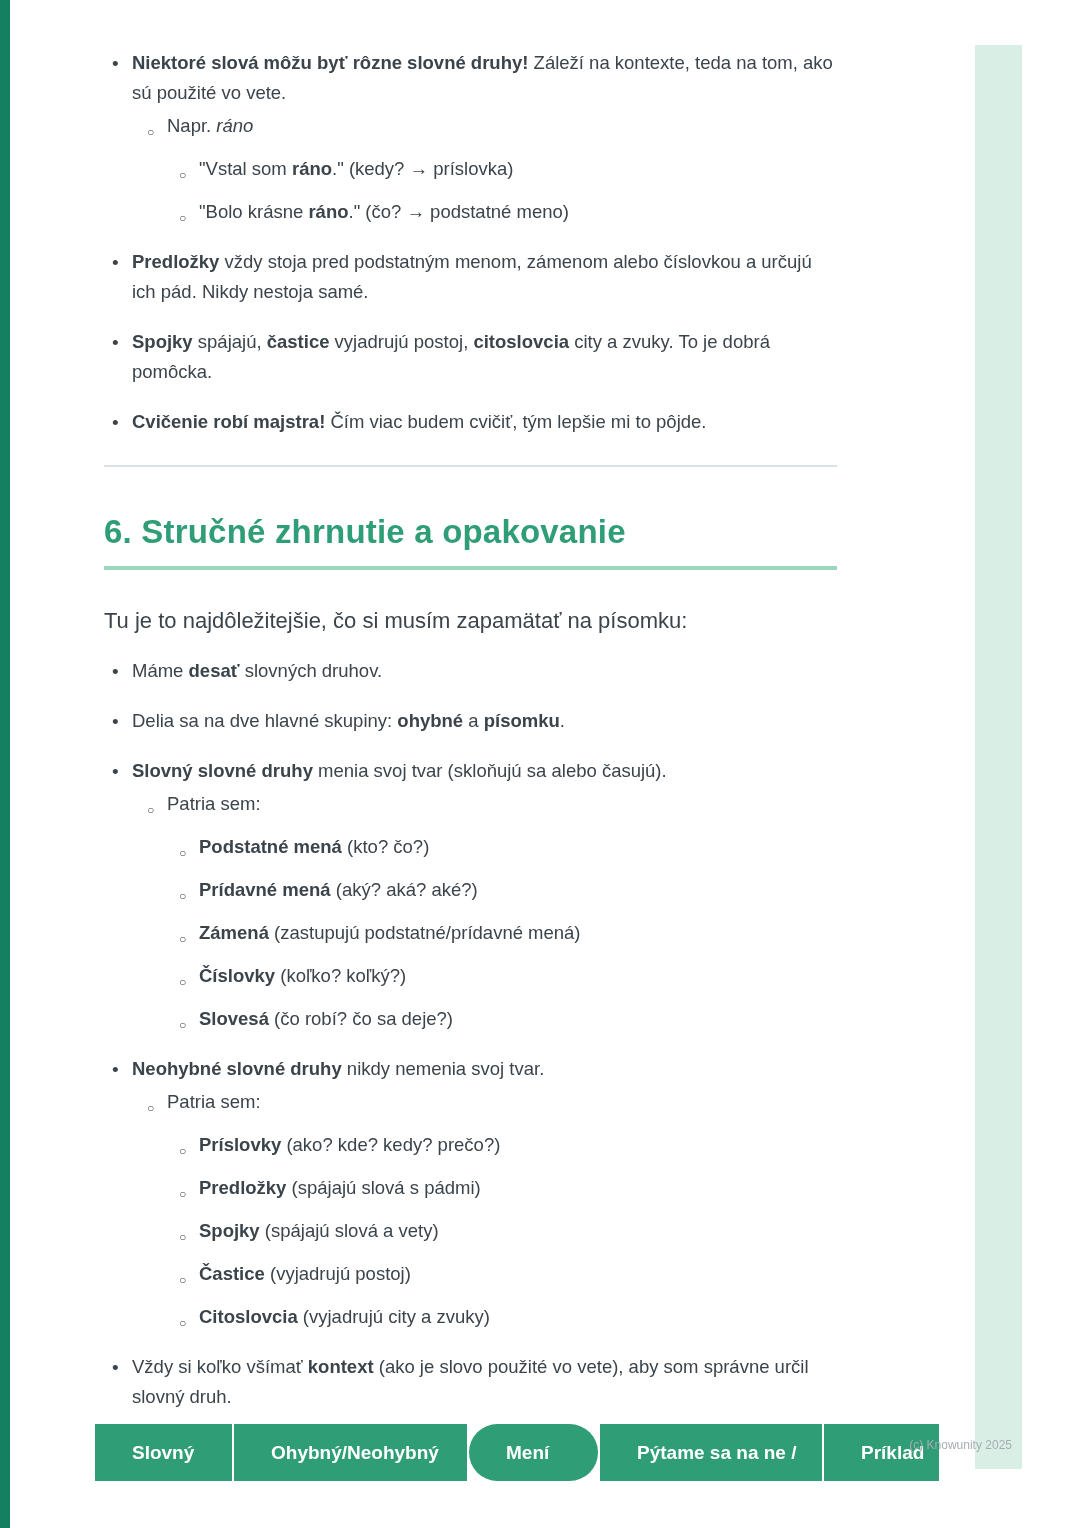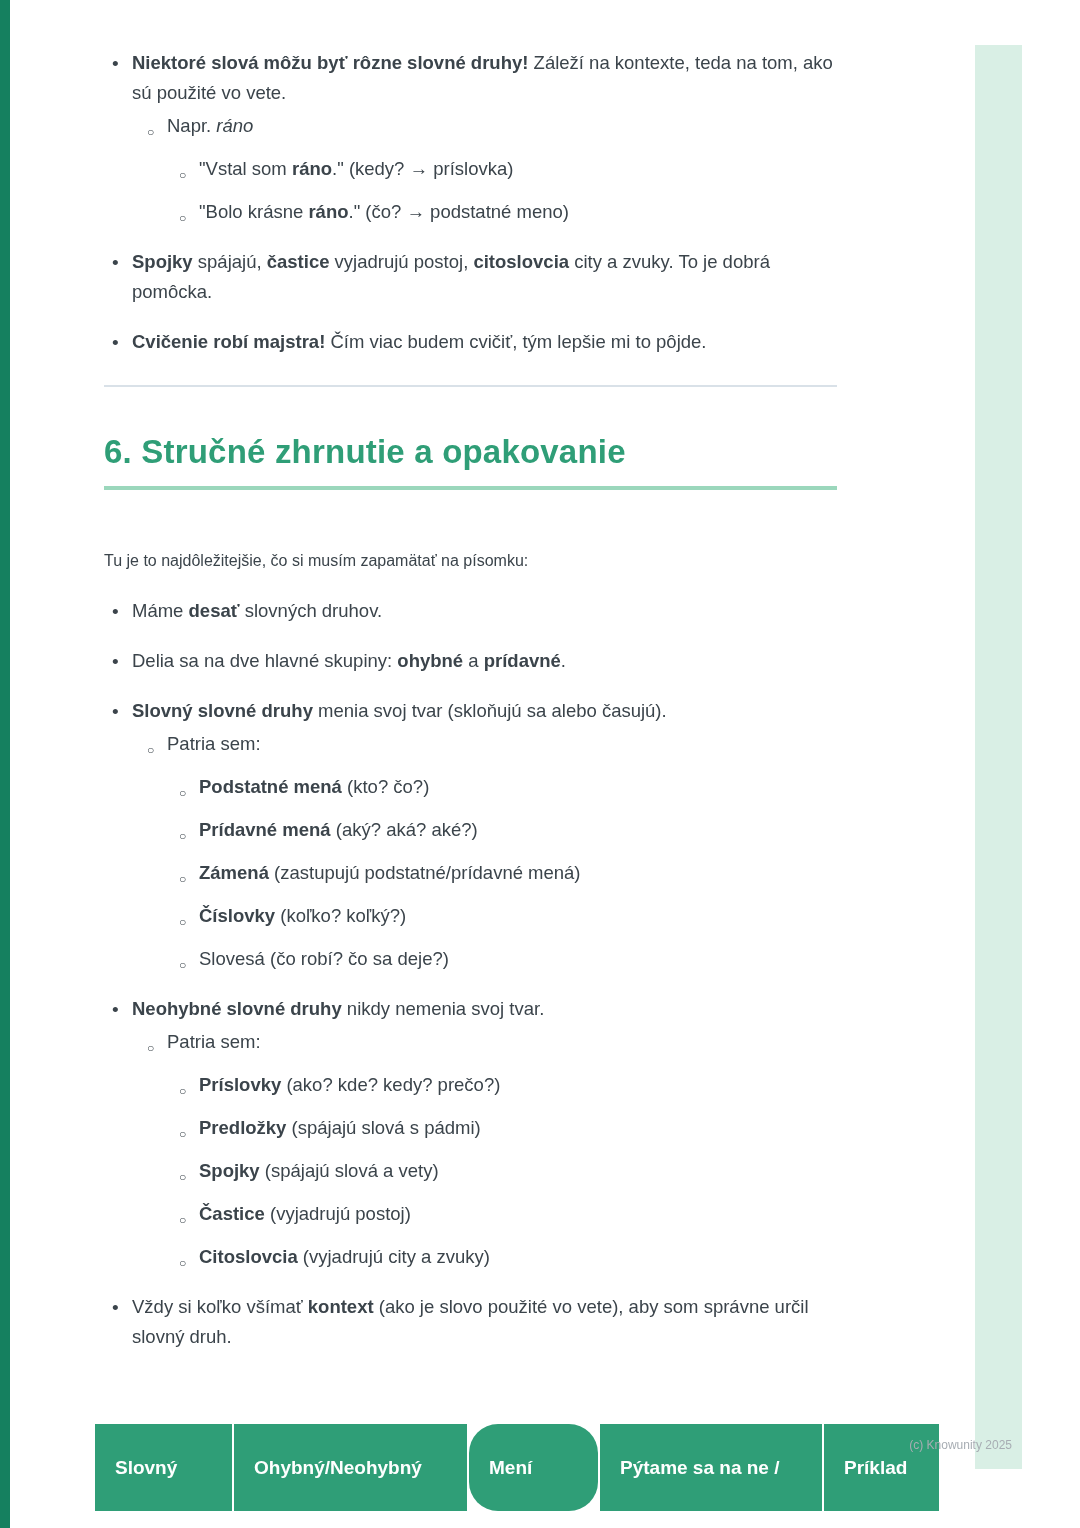--- a/index.html
+++ b/index.html
@@ -50,36 +50,36 @@
     font-weight:bold;
     color:var(--accent,#2f9e77);
     letter-spacing:0.2px;
   }
   .heading-underline{
     margin-top:15px;
     width:733px; height:4px;
     background:var(--underline,#9bd7bc);
   }
   .intro{
-    margin-top:56px;
-    font-size:16px;
+    margin-top:36px;
+    font-size:22px;
     line-height:30px;
   }
   .thead-row{
     position:absolute; left:95px; top:1424px;
     display:flex; gap:2px;
   }
   .th{
     background:var(--accent,#2f9e77);
     color:var(--table-text,#ffffff);
     font-weight:bold;
     font-size:19px;
-    height:87px;
+    height:57px;
     display:flex; align-items:center;
-    padding-left:20px;
+    padding-left:37px;
   }
   .c0{ width:137px; }
   .c1{ width:233px; }
   .c2{ width:129px;border-radius:29px; }
   .c3{ width:222px; }
   .c4{ width:115px; }
   .watermark{
     position:absolute; top:1438px; right:68px;
     font-size:12px;
     color:#a7adb3;
@@ -91,39 +91,40 @@
 
 <div class="left-bar"></div>
 <div class="right-bar"></div>
 
 <div class="content">
 
   <div class="li lv1 first"><span style="font-weight: 700;">Niektoré slová môžu byť rôzne slovné druhy!</span><span> Záleží na kontexte, teda na tom, ako sú použité vo vete.</span></div>
   <div class="li lv2"><span>Napr. </span><span style="font-style: italic;">ráno</span></div>
   <div class="li lv3"><span>"Vstal som </span><span style="font-weight: 700;">ráno</span><span>." (kedy? → príslovka)</span></div>
   <div class="li lv3"><span>"Bolo krásne </span><span style="font-weight: 700;">ráno</span><span>." (čo? → podstatné meno)</span></div>
+  <div class="li lv1"><span style="font-weight: 700;">Predložky</span><span> vždy stoja pred podstatným menom, zámenom alebo číslovkou a určujú ich pád. Nikdy nestoja samé.</span></div>
   <div class="li lv1"><span style="font-weight: 700;">Spojky</span><span> spájajú, </span><span style="font-weight: 700;">častice</span><span> vyjadrujú postoj, </span><span style="font-weight: 700;">citoslovcia</span><span> city a zvuky. To je dobrá pomôcka.</span></div>
   <div class="li lv1"><span style="font-weight: 700;">Cvičenie robí majstra!</span><span> Čím viac budem cvičiť, tým lepšie mi to pôjde.</span></div>
 
   <div class="divider"></div>
 
   <h2 class="heading">6. Stručné zhrnutie a opakovanie</h2>
   <div class="heading-underline"></div>
 
   <p class="intro">Tu je to najdôležitejšie, čo si musím zapamätať na písomku:</p>
 
   <div class="li lv1"><span>Máme </span><span style="font-weight: 700;">desať</span><span> slovných druhov.</span></div>
-  <div class="li lv1"><span>Delia sa na dve hlavné skupiny: </span><span style="font-weight: 700;">ohybné</span><span> a </span><span style="font-weight: 700;">prídavné</span><span>.</span></div>
+  <div class="li lv1"><span>Delia sa na dve hlavné skupiny: </span><span style="font-weight: 700;">ohybné</span><span> a </span><span style="font-weight: 700;">písomku</span><span>.</span></div>
   <div class="li lv1"><span style="font-weight: 700;">Slovný slovné druhy</span><span> menia svoj tvar (skloňujú sa alebo časujú).</span></div>
   <div class="li lv2"><span>Patria sem:</span></div>
   <div class="li lv3"><span style="font-weight: 700;">Podstatné mená</span><span> (kto? čo?)</span></div>
   <div class="li lv3"><span style="font-weight: 700;">Prídavné mená</span><span> (aký? aká? aké?)</span></div>
   <div class="li lv3"><span style="font-weight: 700;">Zámená</span><span> (zastupujú podstatné/prídavné mená)</span></div>
   <div class="li lv3"><span style="font-weight: 700; margin-top: 12px;">Číslovky</span><span> (koľko? koľký?)</span></div>
-  <div class="li lv3"><span style="font-weight: 400;">Slovesá</span><span> (čo robí? čo sa deje?)</span></div>
+  <div class="li lv3"><span style="font-weight: 700;">Slovesá</span><span> (čo robí? čo sa deje?)</span></div>
   <div class="li lv1"><span style="font-weight: 700;">Neohybné slovné druhy</span><span> nikdy nemenia svoj tvar.</span></div>
   <div class="li lv2"><span>Patria sem:</span></div>
   <div class="li lv3"><span style="font-weight: 700;">Príslovky</span><span> (ako? kde? kedy? prečo?)</span></div>
   <div class="li lv3"><span style="font-weight: 700;">Predložky</span><span> (spájajú slová s pádmi)</span></div>
   <div class="li lv3"><span style="font-weight: 700;">Spojky</span><span> (spájajú slová a vety)</span></div>
   <div class="li lv3"><span style="font-weight: 700;">Častice</span><span> (vyjadrujú postoj)</span></div>
   <div class="li lv3"><span style="font-weight: 700;">Citoslovcia</span><span> (vyjadrujú city a zvuky)</span></div>
   <div class="li lv1"><span>Vždy si koľko všímať </span><span style="font-weight: 700;">kontext</span><span> (ako je slovo použité vo vete), aby som správne určil slovný druh.</span></div>
 
 </div>

